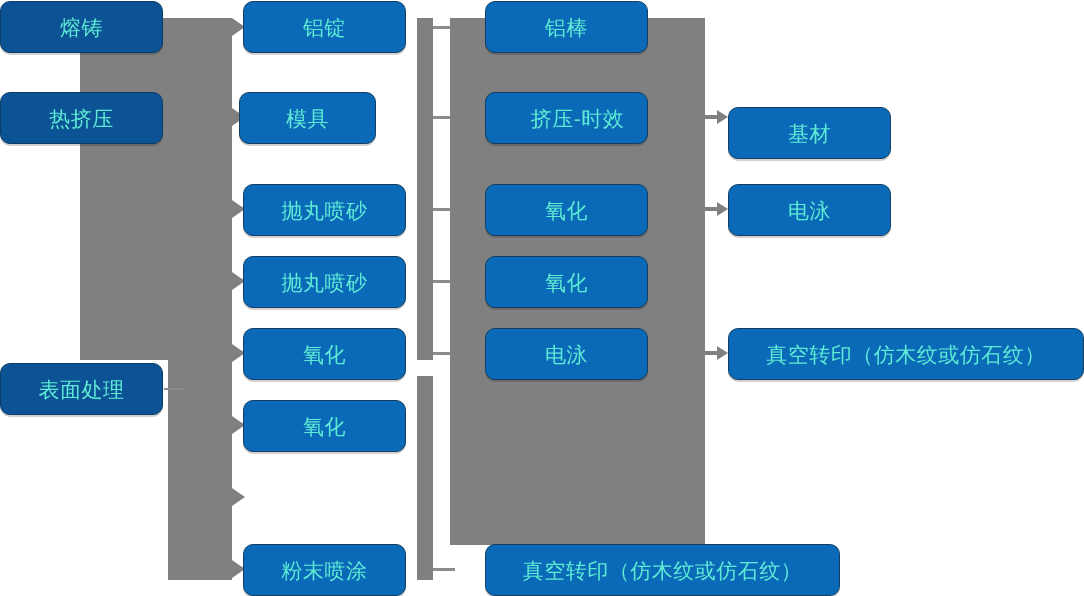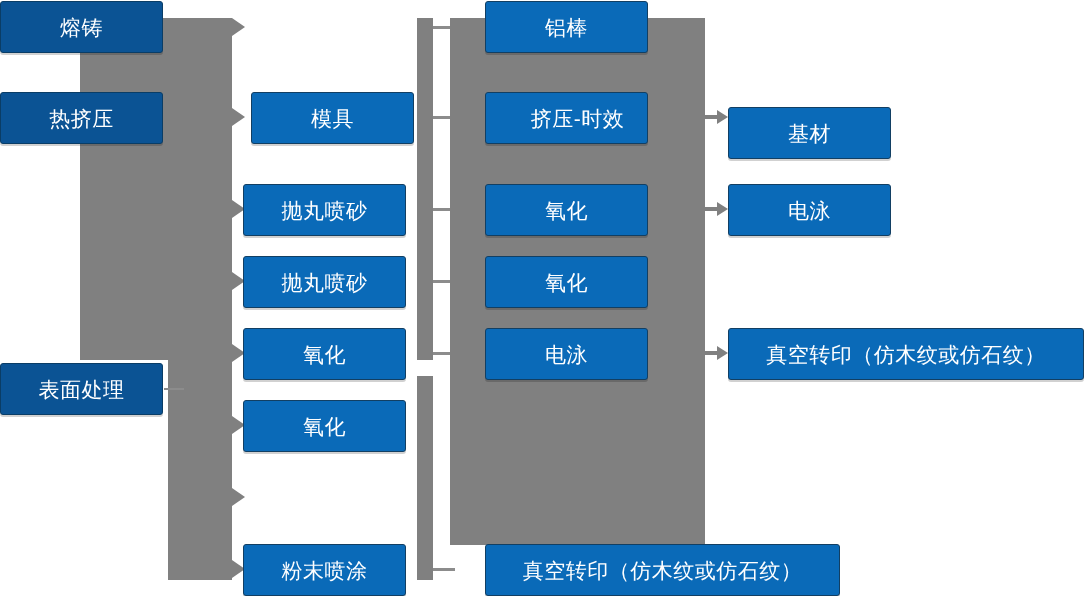--- a/index.html
+++ b/index.html
@@ -60,23 +60,23 @@
     border-left: 11px solid #808080;
   }
 
   
   .node {
     position: absolute;
     box-sizing: border-box;
     display: flex;
     align-items: center;
     justify-content: center;
-    color: #ffffff;
+    color: #5eead4;
     border: 1px solid #17365d;
-    border-radius: 3px;
+    border-radius: 10px;
     font-size: 21px;
     line-height: 1;
     letter-spacing: 0.5px;
     white-space: nowrap;
     box-shadow: 0 2px 0 rgba(0,0,0,0.18);
   }
   .node.dark {
     background: #0b5394;
     border-color: #0a3d66;
   }
@@ -139,21 +139,24 @@
   <div class="node dark" style="left:0px; top:1px; width:163px; height:52px;">
     <span class="label">熔铸</span>
   </div>
   <div class="node dark" style="left:0px; top:92px; width:163px; height:52px;">
     <span class="label">热挤压</span>
   </div>
   <div class="node dark" style="left:0px; top:363px; width:163px; height:52px;">
     <span class="label">表面处理</span>
   </div>
 
-  <div class="node bright" style="left:251px; top:92px; width:163px; height:52px;">
+  <div class="node bright" style="left:243px; top:1px; width:163px; height:52px;">
+    <span class="label">铝锭</span>
+  </div>
+  <div class="node bright" style="left:239px; top:92px; width:137px; height:52px;">
     <span class="label">模具</span>
   </div>
   <div class="node bright" style="left:243px; top:184px; width:163px; height:52px;">
     <span class="label">抛丸喷砂</span>
   </div>
   <div class="node bright" style="left:243px; top:256px; width:163px; height:52px;">
     <span class="label">抛丸喷砂</span>
   </div>
   <div class="node bright" style="left:243px; top:328px; width:163px; height:52px;">
     <span class="label">氧化</span>

